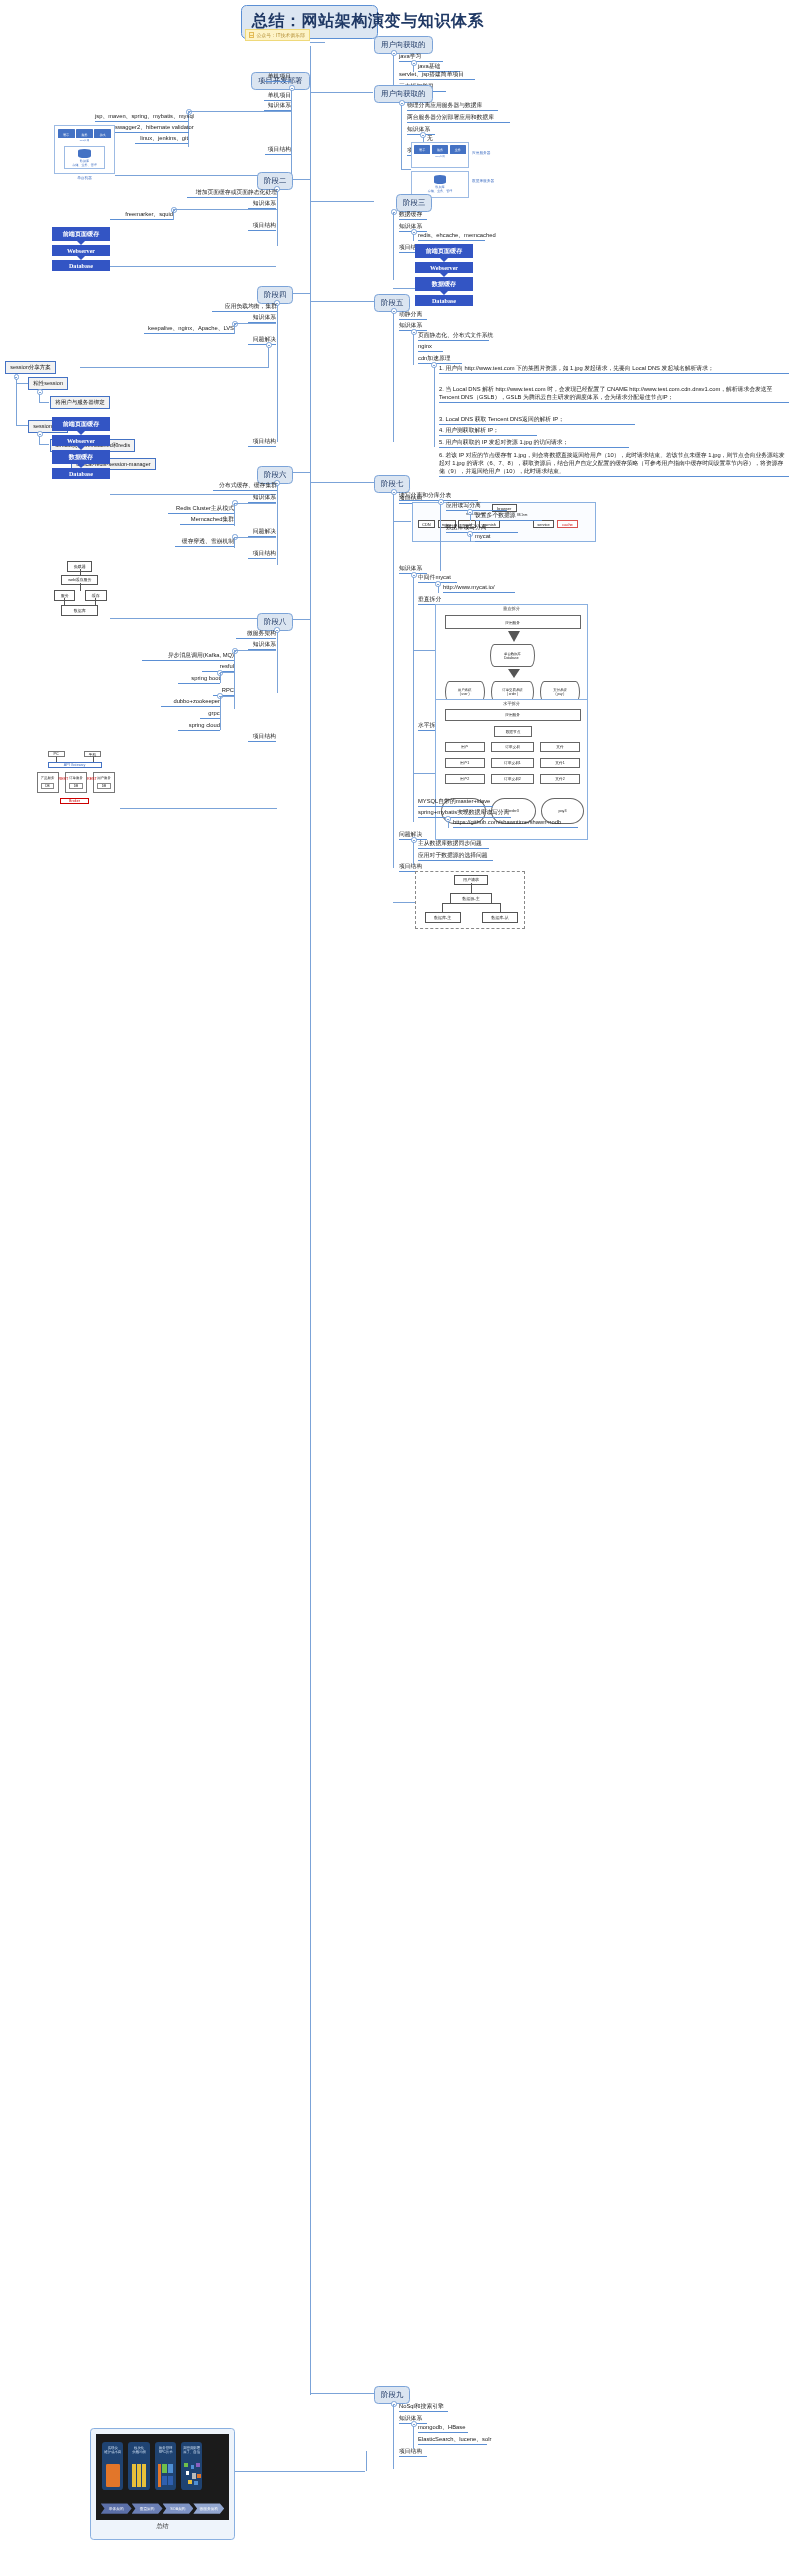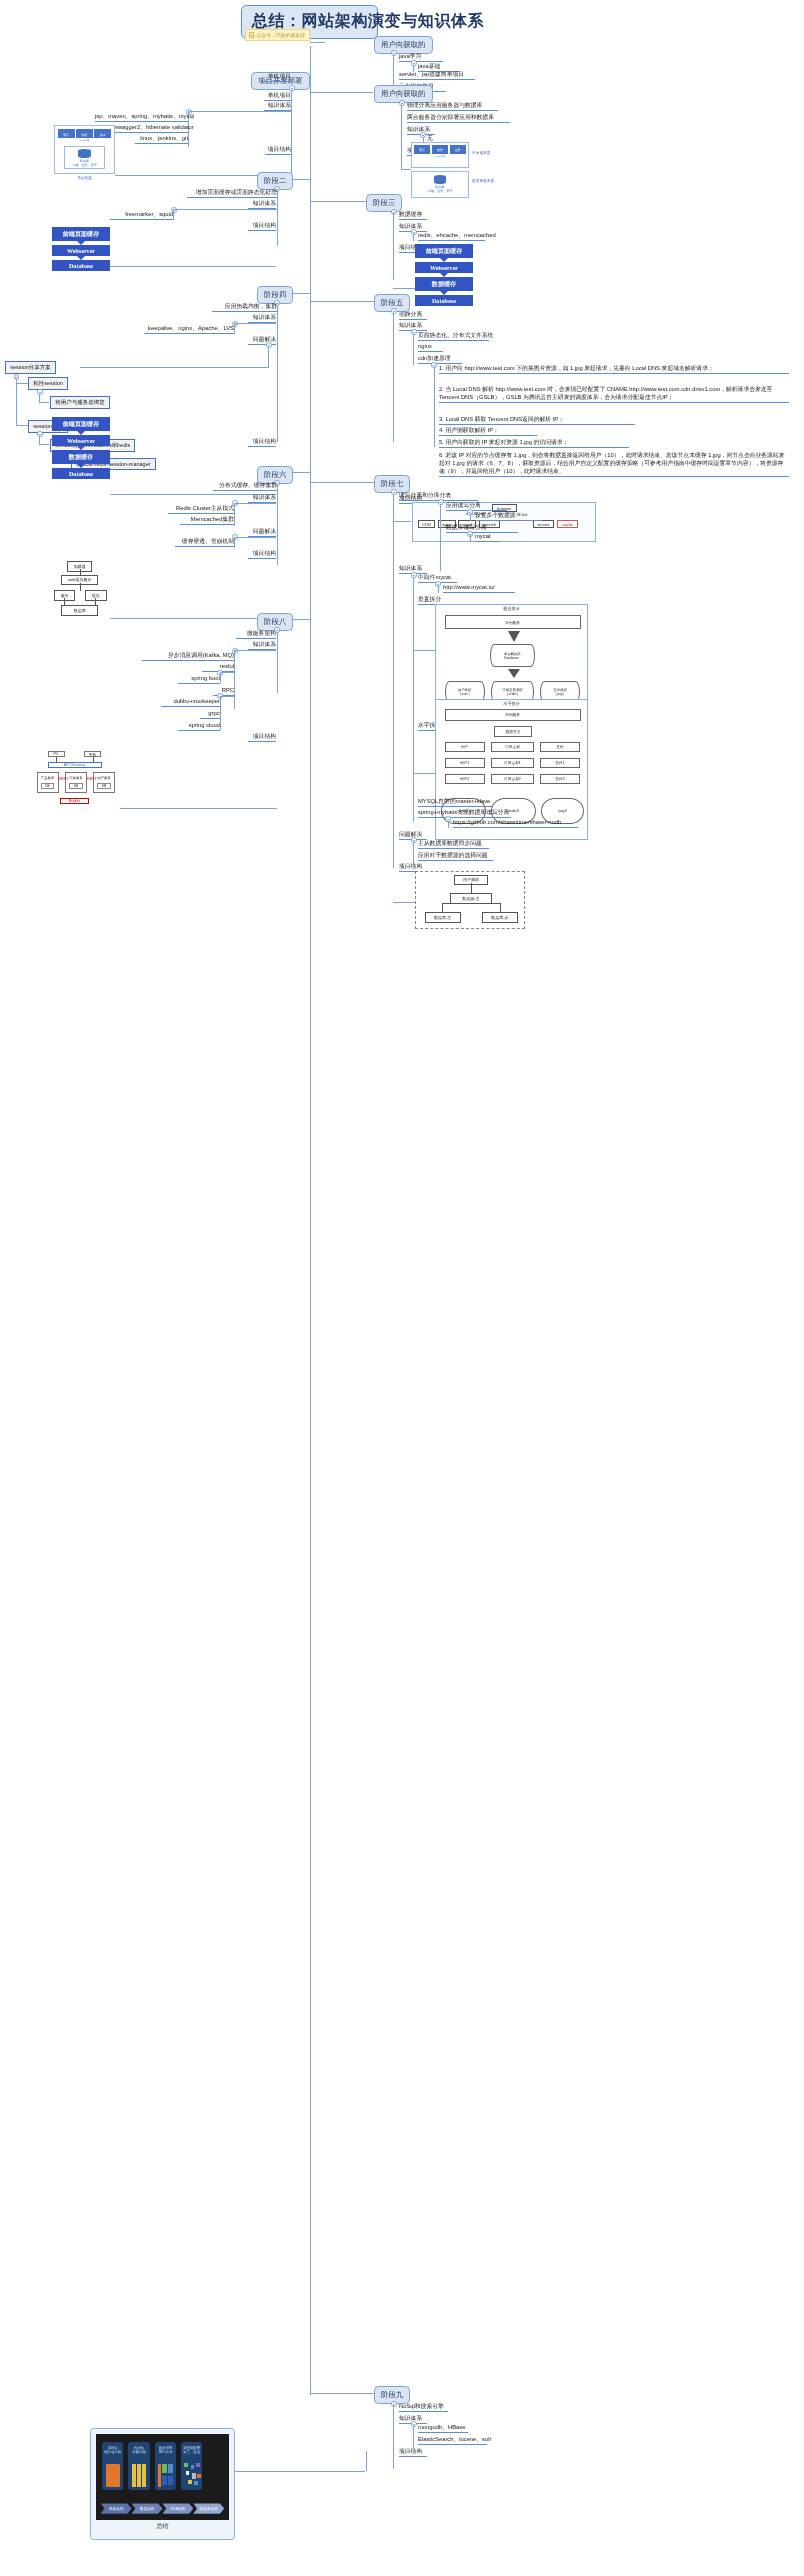--- a/index.html
+++ b/index.html
@@ -374,21 +374,21 @@
   <div class="hline" style="left:110px; top:266px; width:166px;"></div>
   <div style="position:absolute;left:52px;top:227px;width:58px;">
     <div class="tier">前端页面缓存</div>
     <div class="arrow-dn"></div>
     <div class="tier">Webserver</div>
     <div class="arrow-dn"></div>
     <div class="tier">Database</div>
   </div>
 
   <div class="hline" style="left:310px; top:201px; width:64px;"></div>
-  <div class="node stage-box" style="left:366px; top:194px;">阶段三</div>
+  <div class="node stage-box" style="left:396px; top:194px;">阶段三</div>
   <div class="knob" style="left:391px; top:209px;"></div>
   <div class="vline" style="left:393px; top:213px; height:67px;"></div>
 
   <div class="leaf" style="left:399px; top:210px;">
     <span>数据缓存</span>
     <span class="ul" style="width:28px;"></span>
   </div>
   <div class="leaf" style="left:399px; top:222px;">
     <span>知识体系</span>
     <span class="ul" style="width:28px;"></span>

